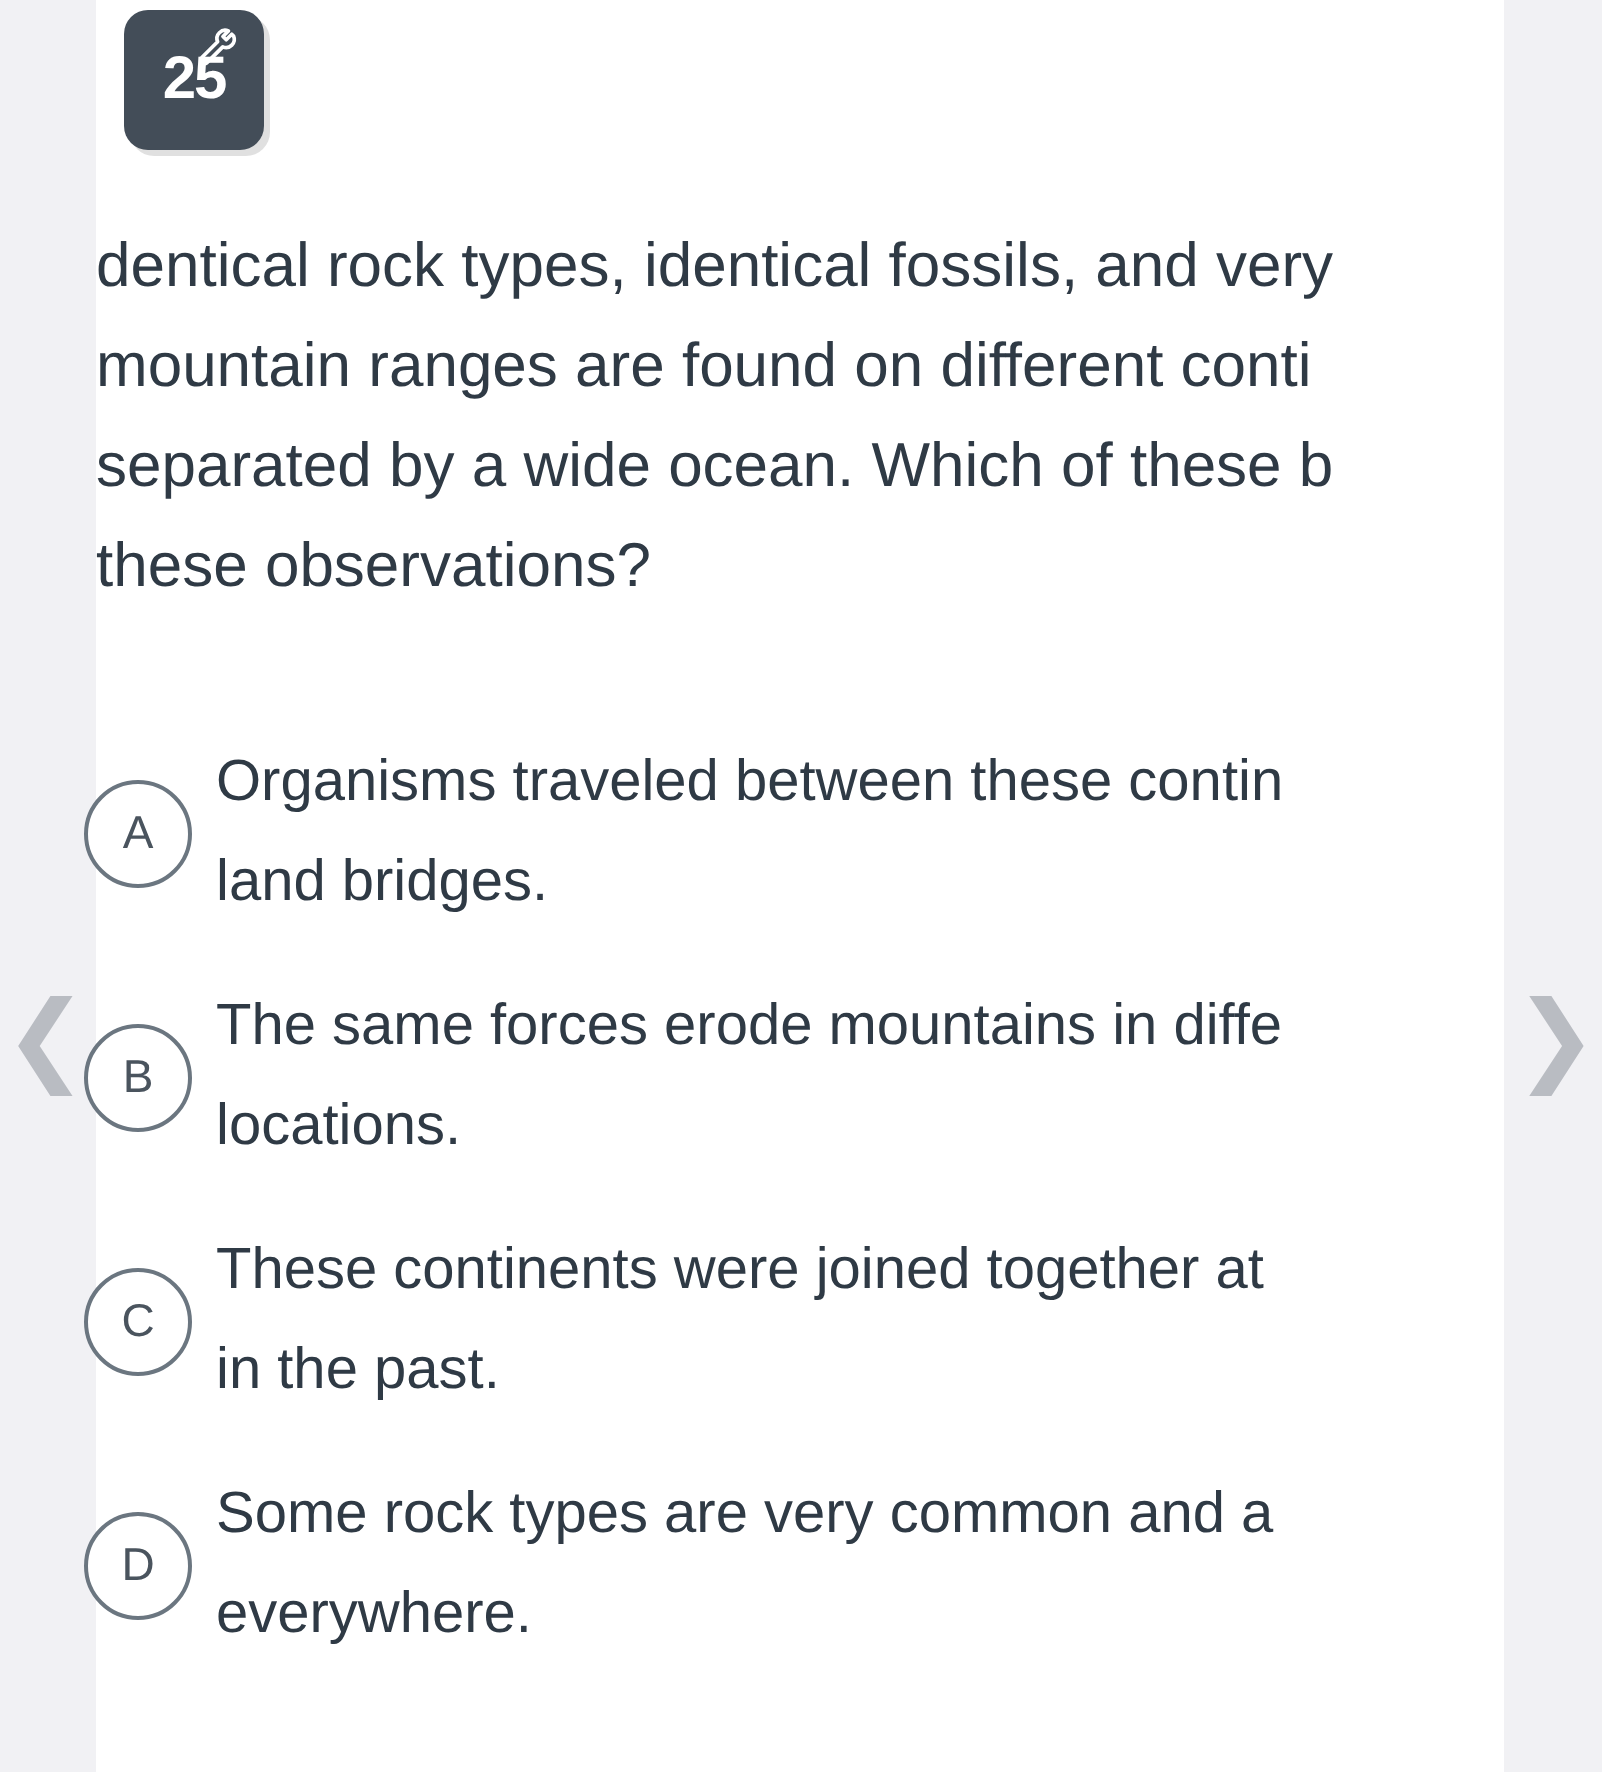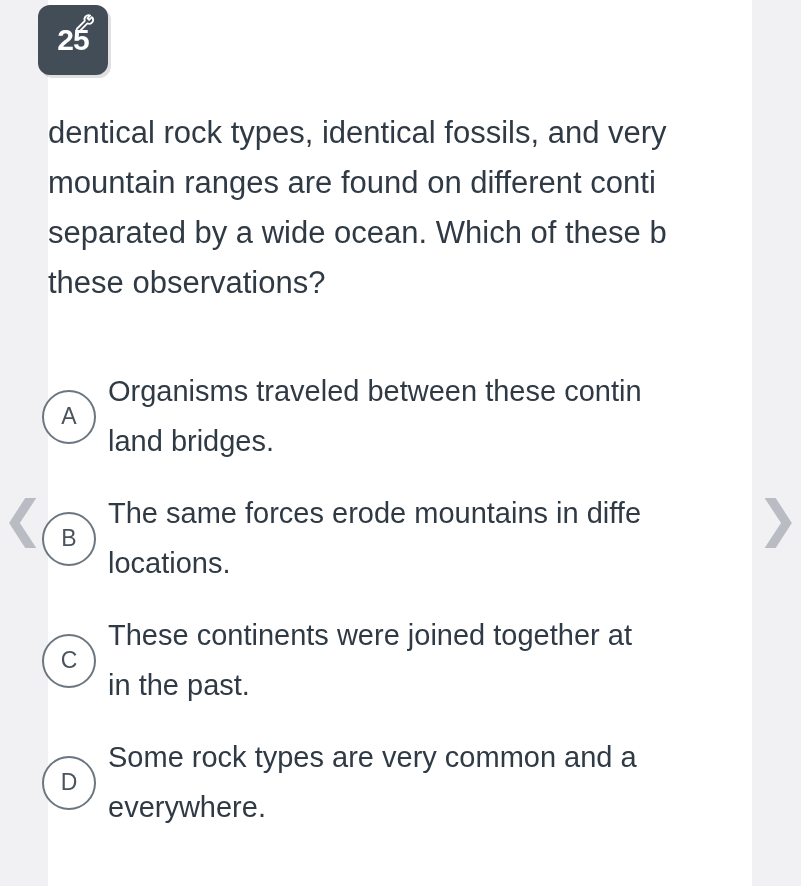--- a/index.html
+++ b/index.html
@@ -29,21 +29,21 @@
     left: 48px;
     top: 0;
     width: 704px;
     height: 886px;
     background: #ffffff;
   }
 
   
   .qnum-badge {
     position: absolute;
-    left: 38px;
+    left: 62px;
     top: 5px;
     width: 70px;
     height: 70px;
     border-radius: 12px;
     background: #434d58;
     box-shadow: 3px 3px 0 rgba(0,0,0,0.12);
   }
   .qnum-badge .num {
     position: absolute;
     left: 0;

